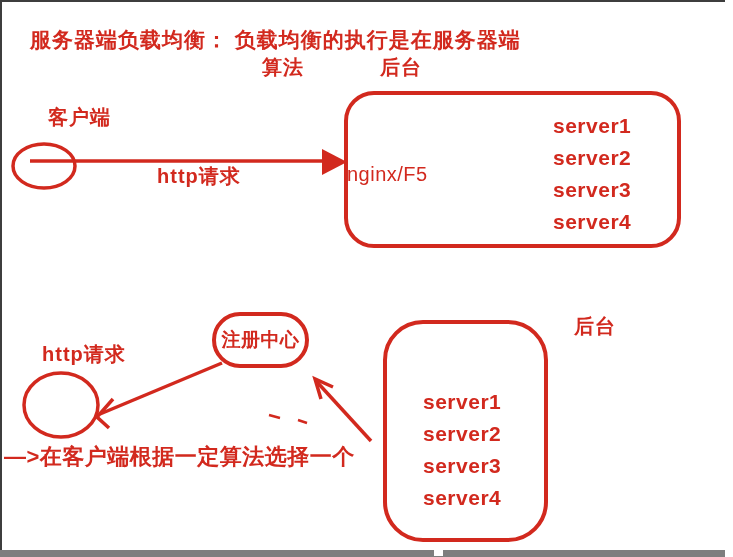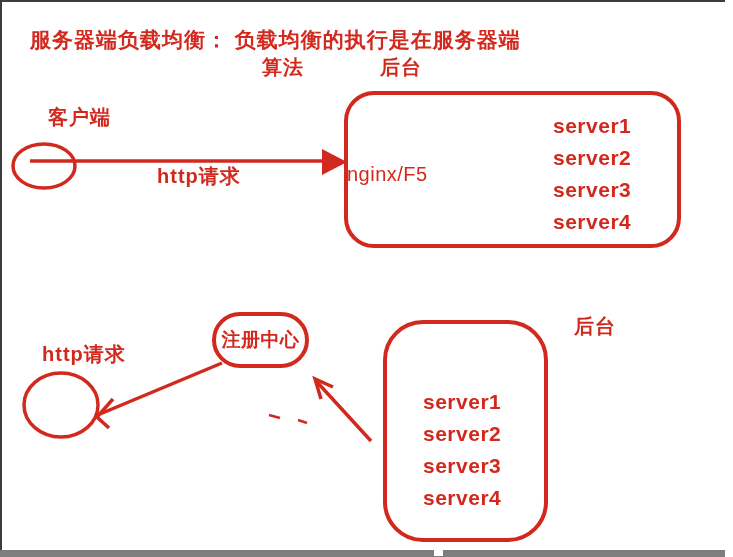--- a/index.html
+++ b/index.html
@@ -94,19 +94,20 @@
 
   <div class="rbox" id="backend-box"></div>
   <div class="server-list" style="left:423px;top:386px;">
     <div>server1</div>
     <div>server2</div>
     <div>server3</div>
     <div>server4</div>
   </div>
 
   <div id="note">
+    <div>—&gt;在客户端根据一定算法选择一个</div>
   </div>
 
   <div id="bottom-bar">
     <div id="bottom-bar-handle"></div>
   </div>
 
 </div>
 
 </body></html>

